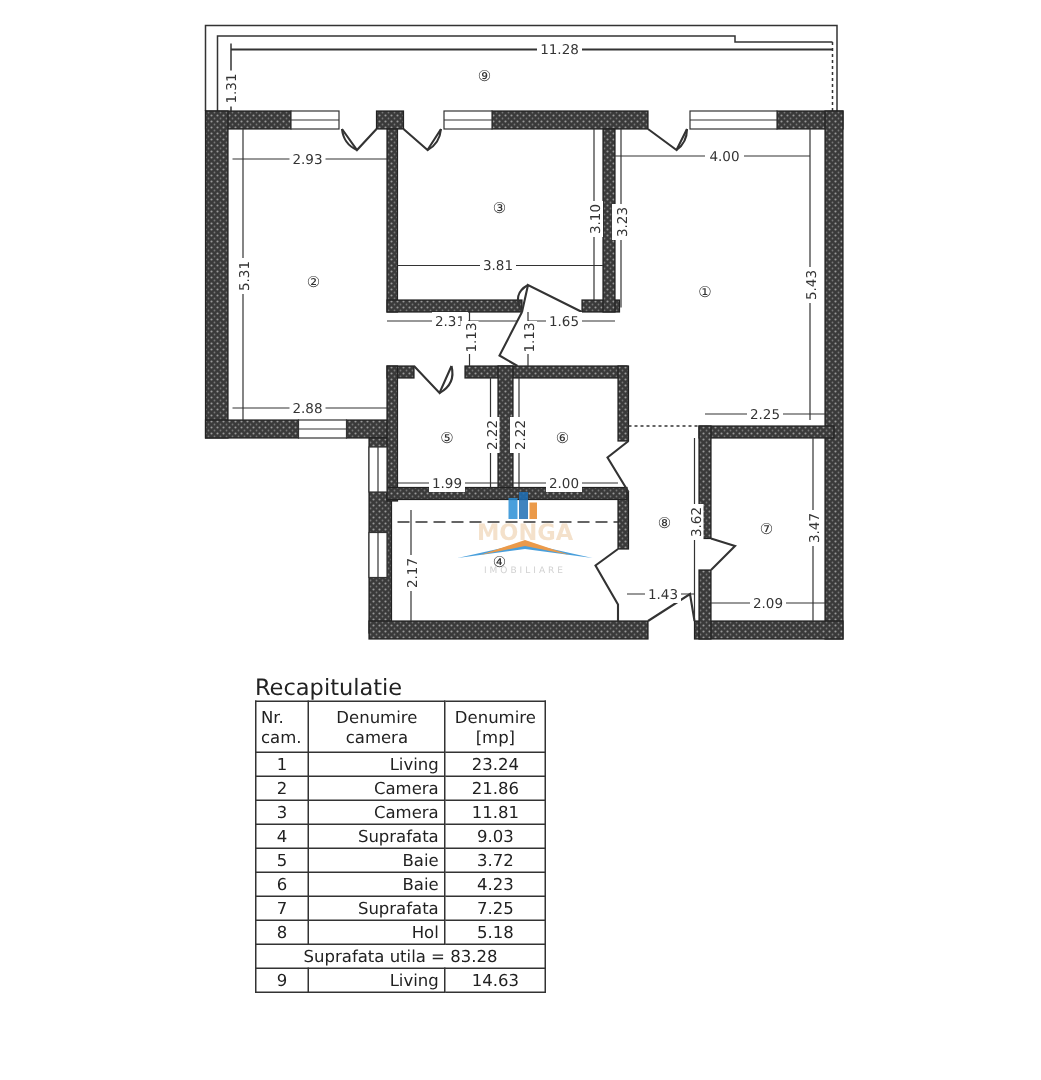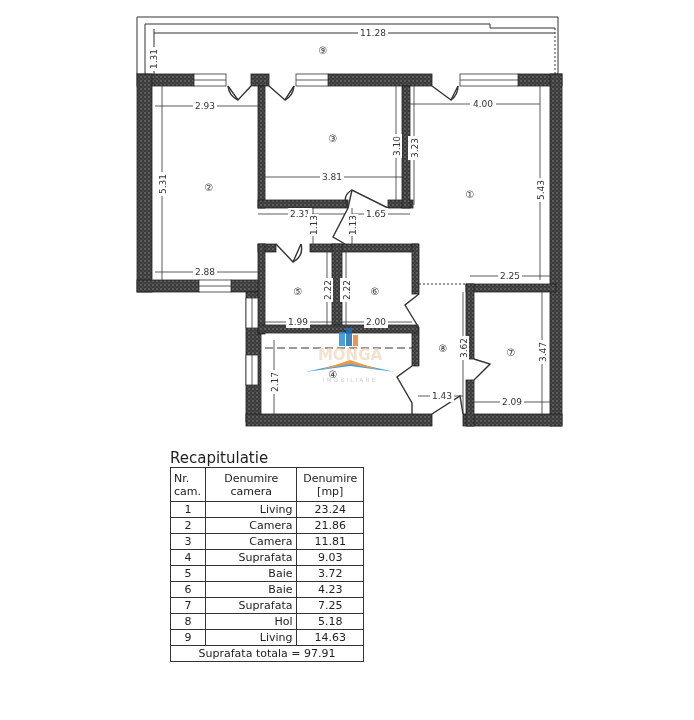--- a/index.html
+++ b/index.html
@@ -259,21 +259,21 @@
       <td class="c-nr">7</td>
       <td class="c-name">Suprafata</td>
       <td class="c-area">7.25</td>
     </tr>
     <tr>
       <td class="c-nr">8</td>
       <td class="c-name">Hol</td>
       <td class="c-area">5.18</td>
     </tr>
     <tr>
+      <td colspan="3" class="summary">Suprafata utila = 83.28</td>
+    </tr>
+    <tr>
       <td class="c-nr">9</td>
       <td class="c-name">Living</td>
       <td class="c-area">14.63</td>
     </tr>
-    <tr>
-      <td colspan="3" class="summary">Suprafata totala = 97.91</td>
-    </tr>
   </tbody>
 </table>
 
 </body></html>

